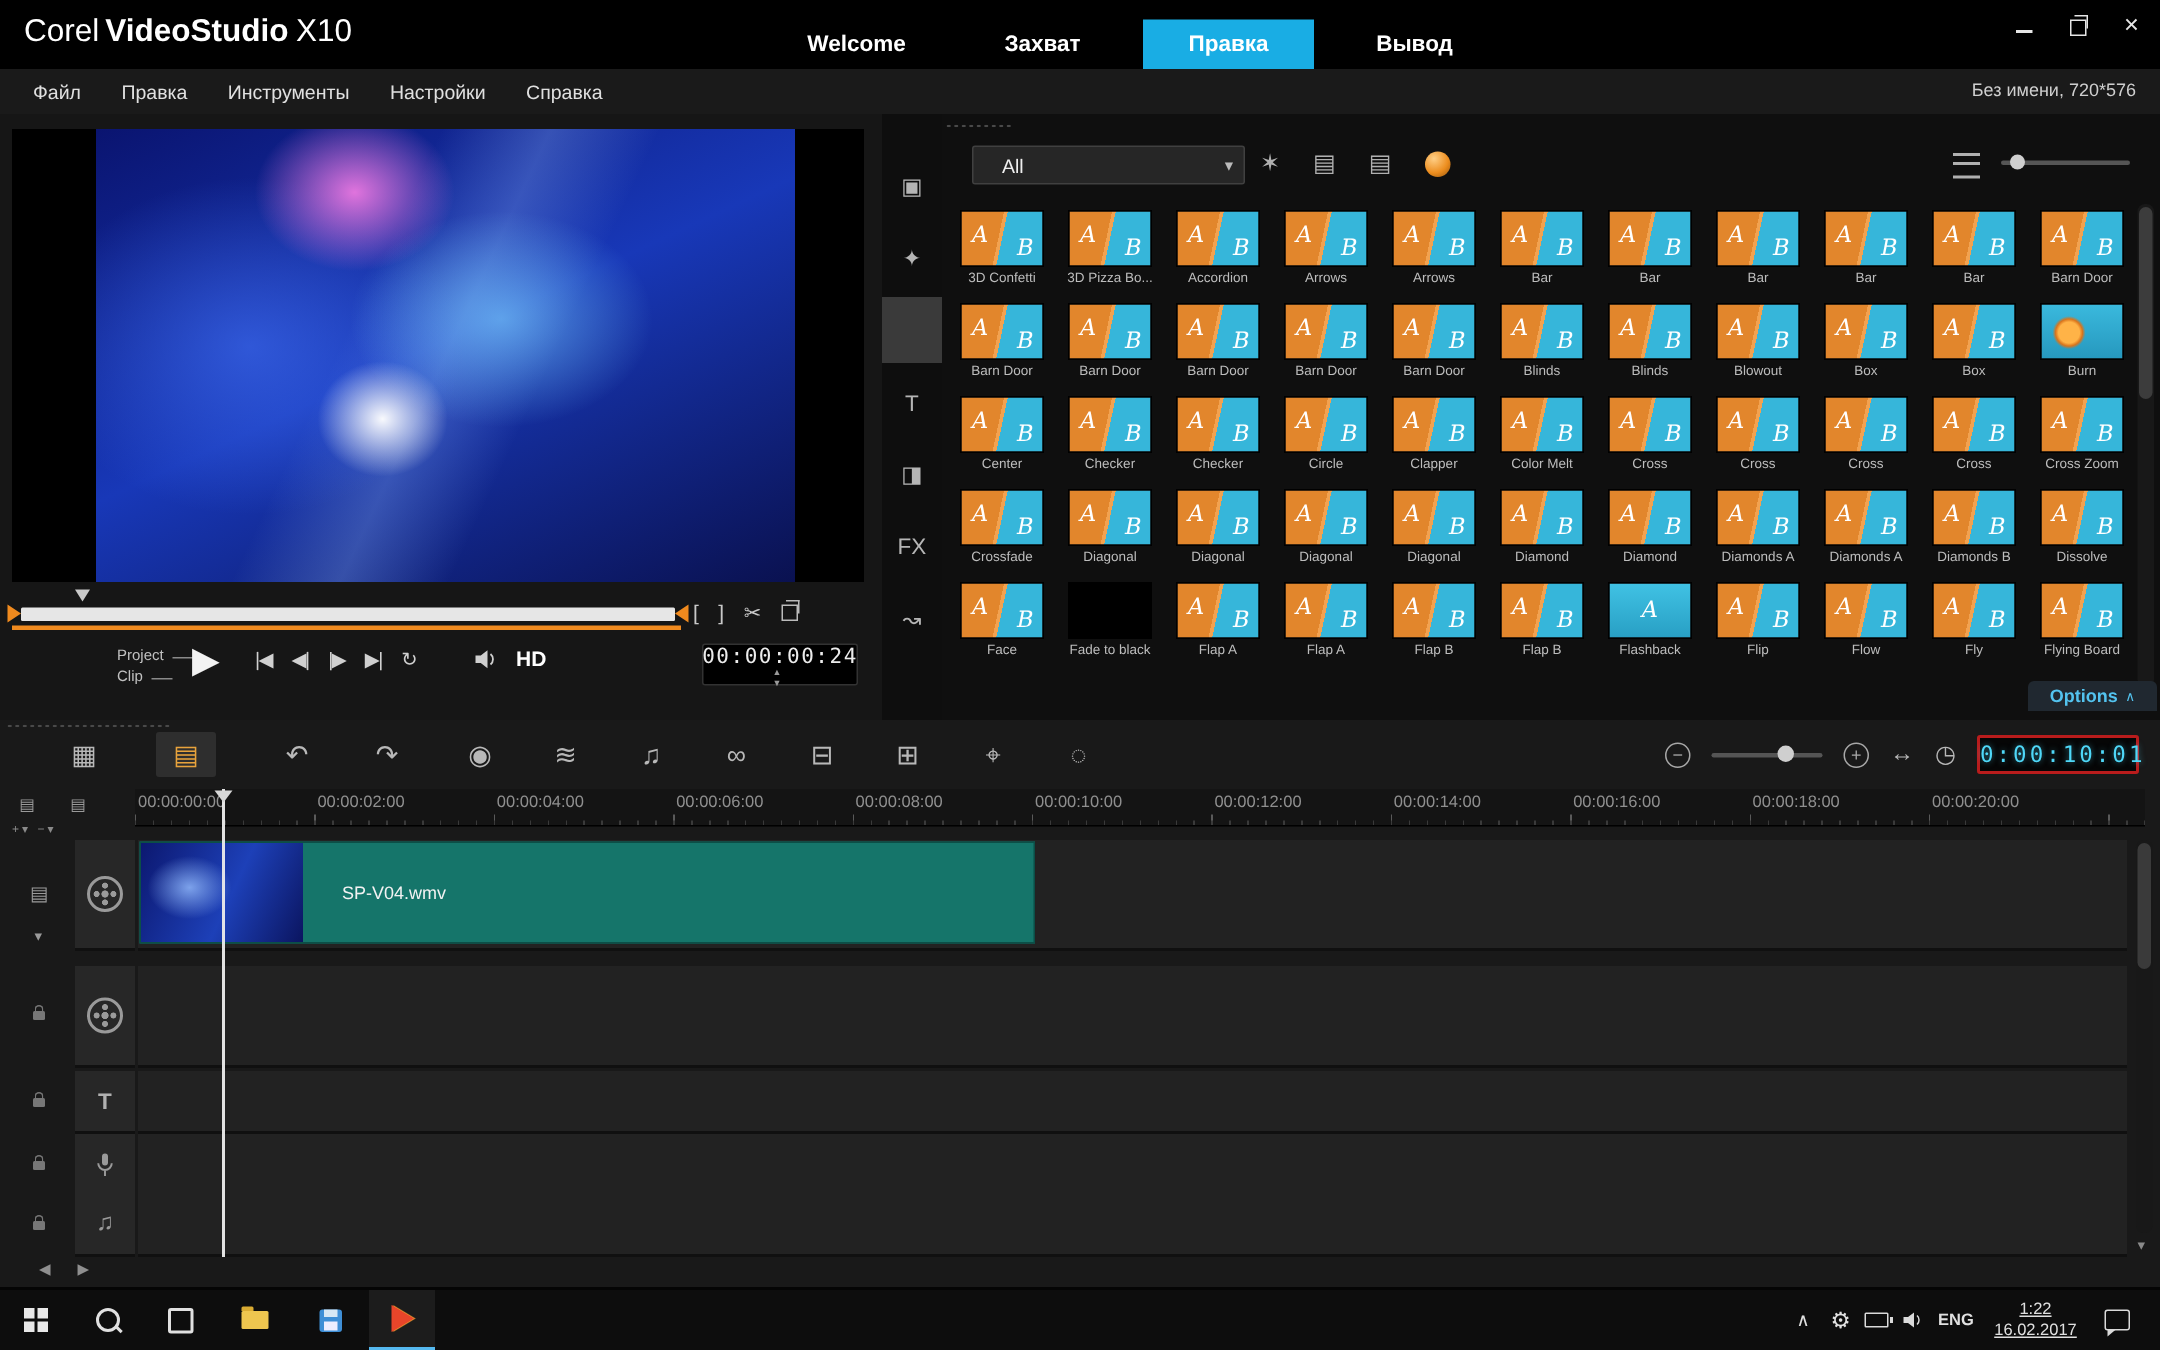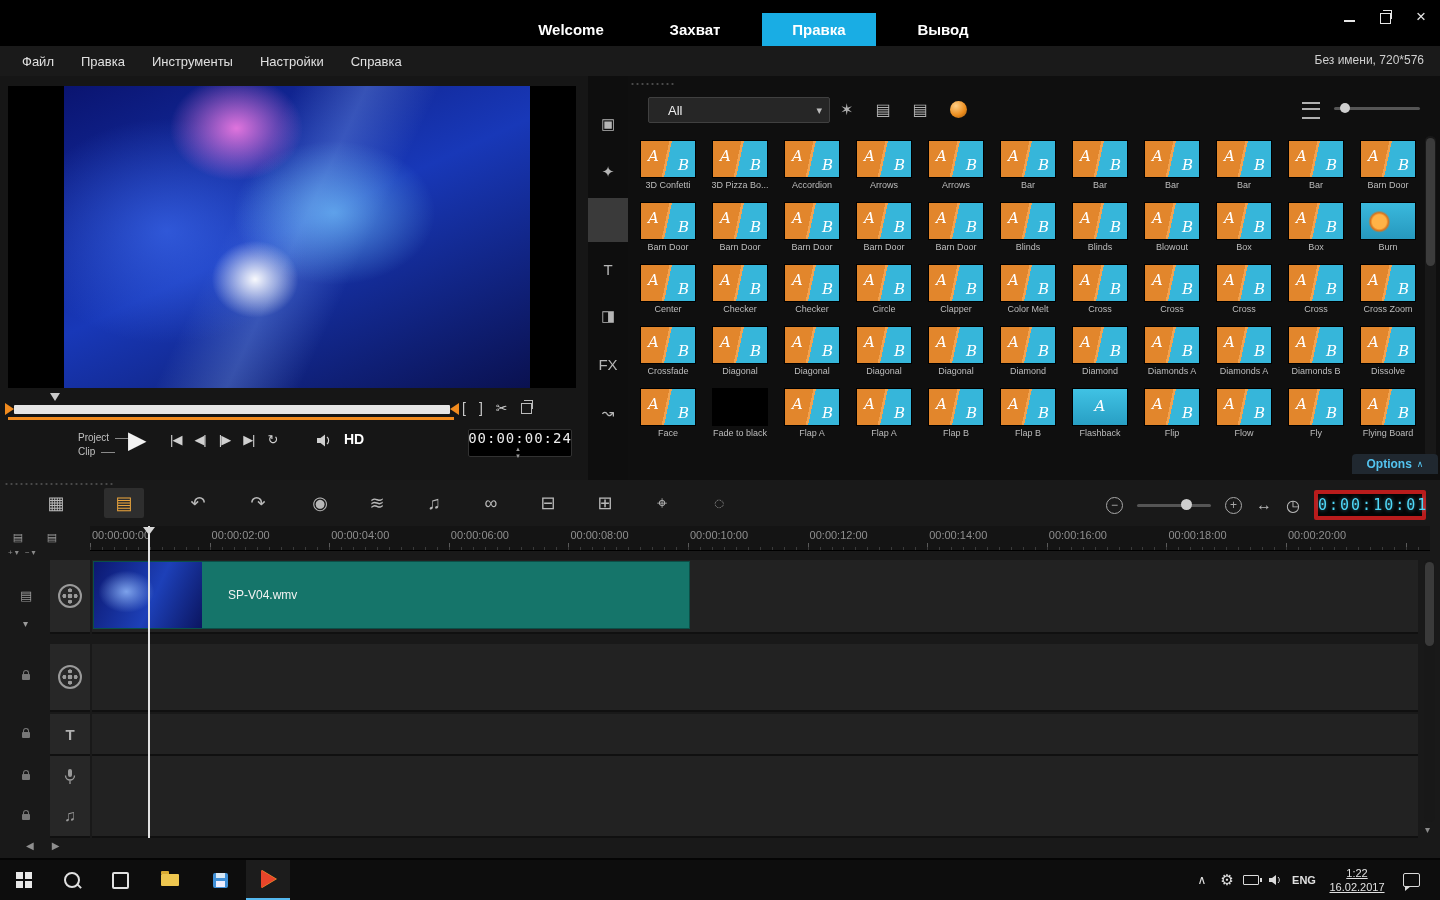--- a/index.html
+++ b/index.html
@@ -101,21 +101,21 @@
   .tbtn{width:40px;height:30px;display:flex;align-items:center;justify-content:center;color:#b8b8b8;font-size:18px;cursor:pointer;border-radius:2px;}
   .tbtn.active{background:#2e2e2e;color:#e8a33c;}
   #tl-views{position:absolute;left:36px;top:8px;display:flex;gap:28px;}
   #tl-history{position:absolute;left:178px;top:8px;display:flex;gap:20px;}
   #tl-tools{position:absolute;left:300px;top:8px;display:flex;gap:17px;}
   #tl-right{position:absolute;right:14px;top:10px;display:flex;align-items:center;gap:14px;}
   .zoomc{width:15px;height:15px;border:1.5px solid #a8a8a8;border-radius:50%;color:#a8a8a8;font-size:12px;line-height:14px;text-align:center;cursor:pointer;}
   #tl-zoom-slider{position:relative;width:74px;height:3px;background:#555;border-radius:2px;cursor:pointer;}
   #tl-zoom-slider .knob{position:absolute;left:44px;top:-5px;width:11px;height:11px;border-radius:50%;background:#cfcfcf;}
   .fitb,.clockb{color:#b8b8b8;font-size:16px;cursor:pointer;}
-  #tl-lcd{width:104px;height:22px;background:#060606;border:4px solid #b91c1c;border-radius:2px;color:#4fd8f8;font-family:"DejaVu Sans Mono",monospace;font-size:15px;letter-spacing:2px;text-align:center;line-height:22px;text-shadow:0 0 4px rgba(80,220,255,.55);}
+  #tl-lcd{width:104px;height:22px;background:#060606;border:2px solid #b91c1c;border-radius:2px;color:#4fd8f8;font-family:"DejaVu Sans Mono",monospace;font-size:15px;letter-spacing:2px;text-align:center;line-height:22px;text-shadow:0 0 4px rgba(80,220,255,.55);}
   #ruler-corner{position:absolute;left:0;top:46px;width:90px;height:24px;}
   .cornico{position:absolute;top:3px;width:24px;height:16px;color:#9a9a9a;font-size:11px;text-align:center;line-height:16px;cursor:pointer;}
   #track-addrow{position:absolute;left:8px;top:68px;font-size:8px;color:#8a8a8a;letter-spacing:2px;}
   #timeline-ruler{position:absolute;left:90px;top:46px;width:1340px;height:24px;background:#141414;border-bottom:1px solid #000;}
   #timeline-ruler::before{content:'';position:absolute;left:0;bottom:0;width:100%;height:7px;background:repeating-linear-gradient(90deg,#5a5a5a 0 1px,transparent 1px 119.6px);}
   #timeline-ruler::after{content:'';position:absolute;left:0;bottom:0;width:100%;height:3px;background:repeating-linear-gradient(90deg,#3a3a3a 0 1px,transparent 1px 11.96px);}
   .rlabel{position:absolute;top:3px;font-size:11px;color:#8f8f8f;}
   .thead{position:absolute;left:50px;width:40px;background:#272727;border-bottom:2px solid #101010;display:flex;align-items:center;justify-content:center;}
   .lane{position:absolute;left:92px;width:1326px;background:#222;border-bottom:2px solid #101010;}
   .ic-reel{width:20px;height:20px;border:2px solid #9a9a9a;border-radius:50%;background:
@@ -166,20 +166,23 @@
   #tray-clock{flex-direction:column;line-height:14px;font-size:11px;text-align:center;text-decoration:underline;}
   .bubble{position:relative;width:15px;height:12px;border:1.6px solid #dadada;border-radius:2px;}
   .bubble::after{content:'';position:absolute;left:1px;bottom:-5px;width:0;height:0;border-top:5px solid #dadada;border-right:6px solid transparent;}
 </style>
 </head>
 <body>
 
 <div id="app">
 
   <div id="titlebar">
+    <div id="logo">
+      <span class="lc">Corel</span><span class="lv">VideoStudio</span><span class="lx">X10</span>
+    </div>
     <div id="tabs">
         <div class="tab">Welcome</div>
         <div class="tab">Захват</div>
         <div class="tab active">Правка</div>
         <div class="tab">Вывод</div>
       </div>
     <div id="winctl">
       <div class="wbtn">
           <span class="wmin"></span>
         </div>

